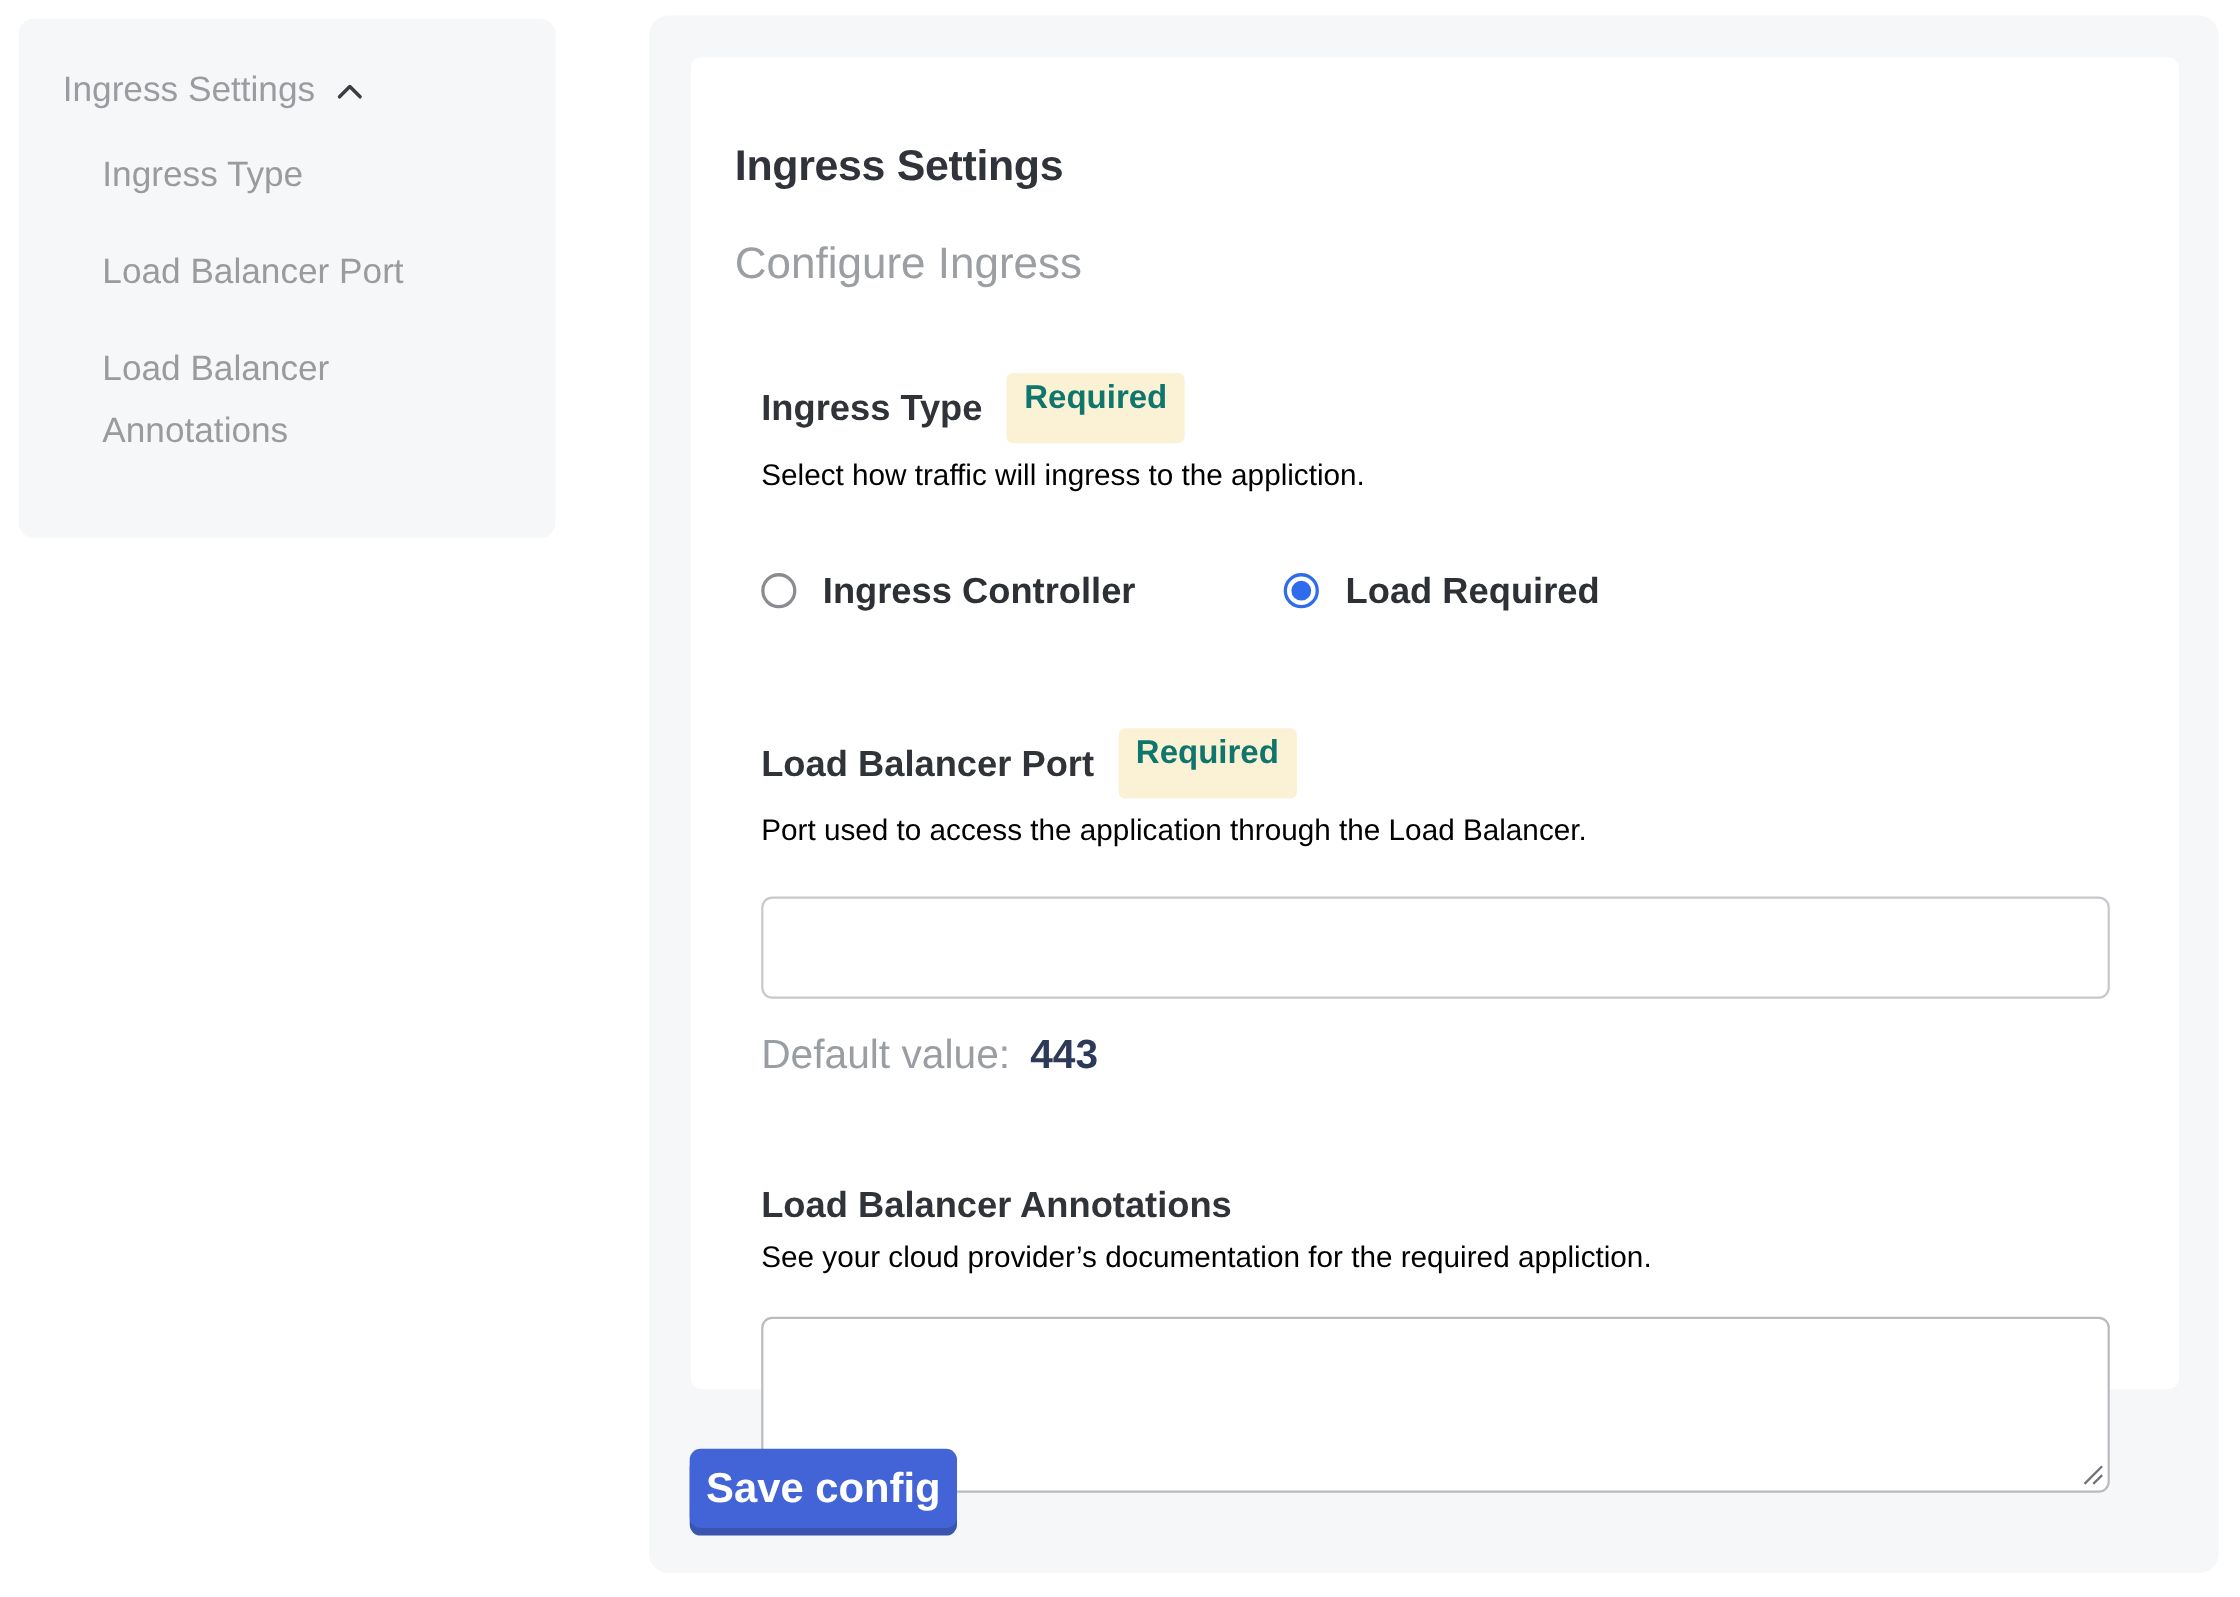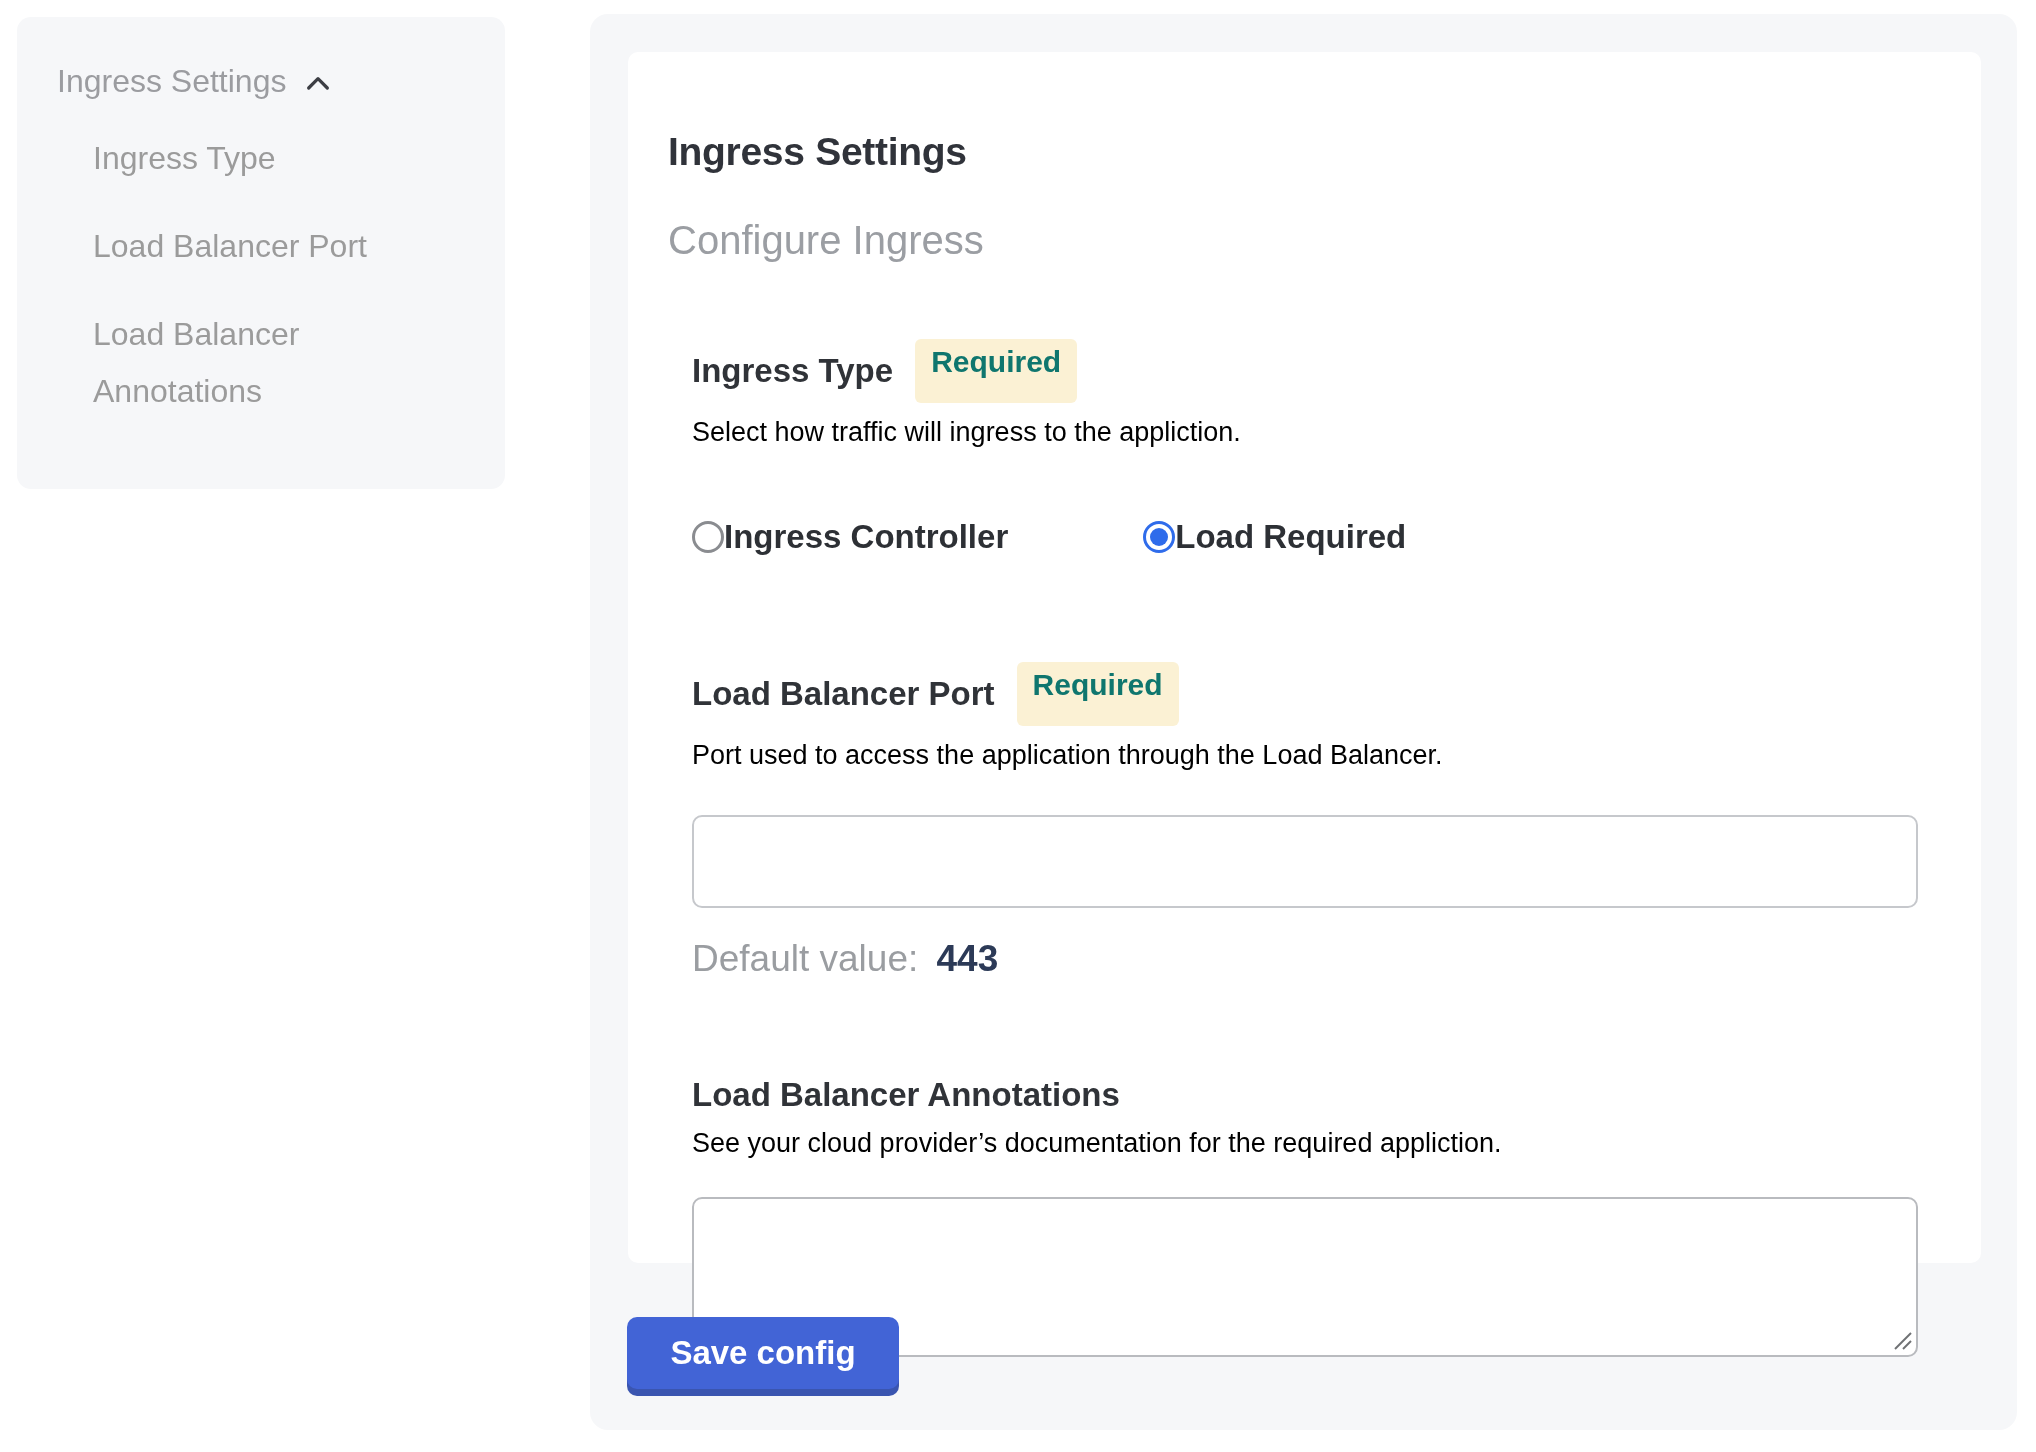--- a/index.html
+++ b/index.html
@@ -87,21 +87,21 @@
     color: #000000;
   }
 
   
   .radio-row {
     margin-top: 70px;
     display: flex;
     align-items: center;
     gap: 135px;
   }
-  .radio-group { display: flex; align-items: center; cursor: pointer; }
+  .radio-group { display: flex; align-items: center; gap: 24px; cursor: pointer; }
   .radio-circle {
     width: 32px; height: 32px;
     border-radius: 50%;
     border: 3px solid #8a8c90;
     background: #fff;
     position: relative;
     flex: 0 0 auto;
   }
   .radio-circle.selected { border-color: #2f6ceb; }
   .radio-circle.selected::after {
@@ -166,28 +166,28 @@
     right: 5px; bottom: 6px;
     width: 22px; height: 22px;
     pointer-events: none;
   }
 
   
   .save-button {
     position: absolute;
     left: 37px;
     top: 1303px;
-    width: 272px;
+    width: 243px;
     height: 72px;
     background: #4264d6;
     border: none;
     border-radius: 10px;
     box-shadow: 0 7px 0 #3a55b0;
     color: #ffffff;
-    font-size: 33px;
+    font-size: 38px;
     font-weight: 700;
     font-family: "Liberation Sans", sans-serif;
     cursor: pointer;
   }
 </style>
 </head>
 <body>
 
 <nav class="sidebar-card">
   <div class="sidebar-header">

